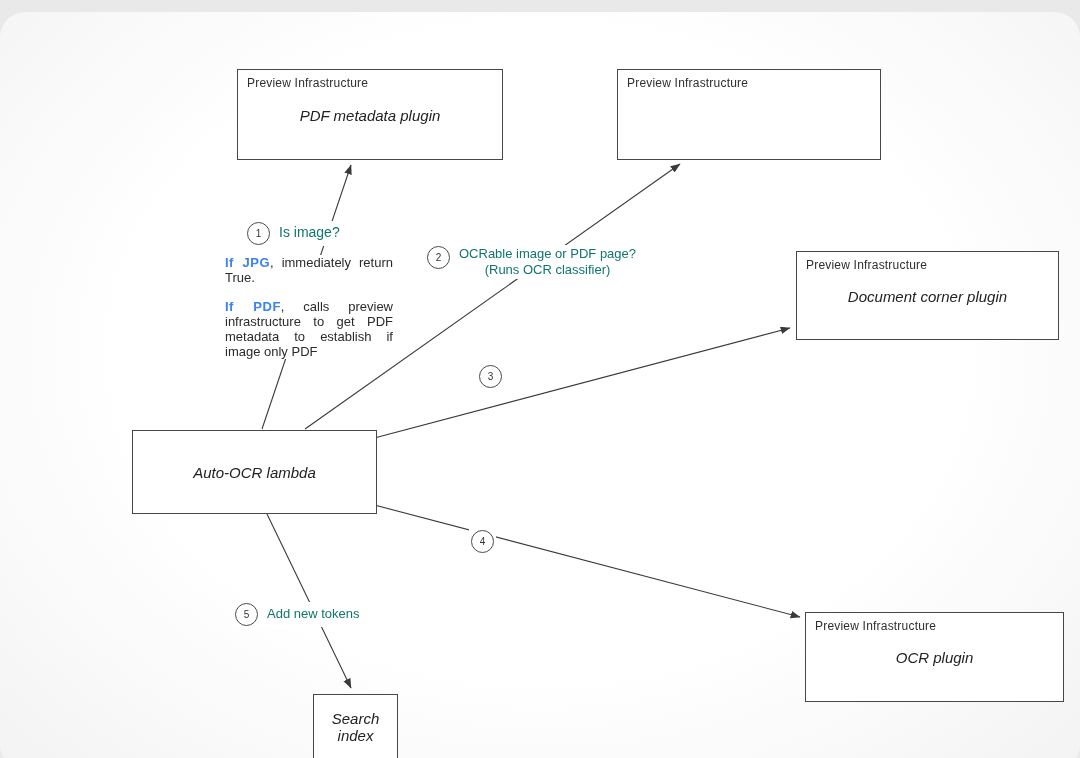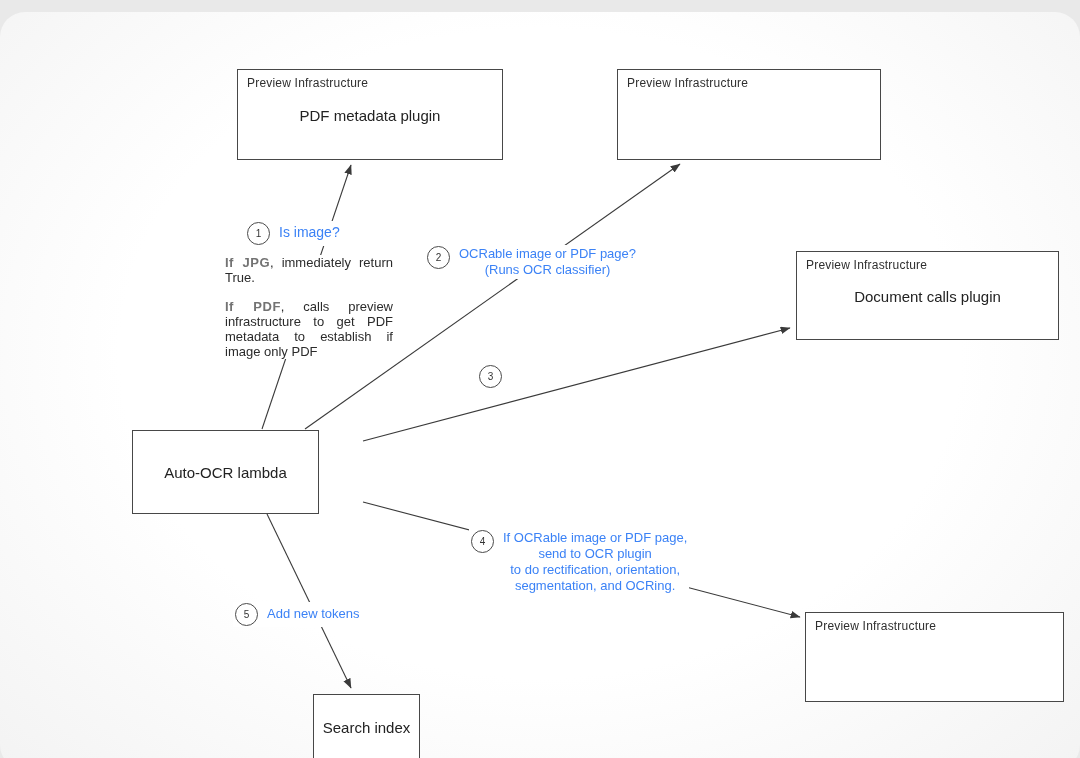--- a/index.html
+++ b/index.html
@@ -34,20 +34,21 @@
     color:#2f2f2f;
     letter-spacing:.2px;
   }
   .node-label{
     position:absolute;
     left:0;right:0;top:50%;
     transform:translateY(-50%);
     text-align:center;
     font-size:15px;
     color:#222;
+    font-style:italic;
   }
   .ann{
     position:absolute;
     display:flex;
     align-items:flex-start;
     background:#fff;
     z-index:3;
     padding:1px 2px;
   }
   .step-badge{
@@ -58,40 +59,40 @@
     background:#fff;
     font-size:10px;
     color:#333;
     display:flex;align-items:center;justify-content:center;
     line-height:1;
   }
   .ann-text{
     margin-left:9px;
     font-size:13px;
     line-height:16px;
-    color:#3b82f6;
+    color:#0f766e;
     display:flex;flex-direction:column;align-items:center;
   }
   .ann-text.single{
     line-height:21px;
     font-size:14px;
   }
   .note{
     position:absolute;
     left:225px;top:243px;width:168px;
     background:#fff;
     font-size:13px;
     line-height:15px;
     text-align:justify;
     z-index:3;
     color:#2b2b2b;
   }
   .note p{margin:0 0 14px 0;}
   .note p:last-child{margin-bottom:0;}
-  .note b{letter-spacing:.5px;color:#737373;}
+  .note b{letter-spacing:.5px;color:#3b82f6;}
 </style>
 </head>
 <body>
 
 <div class="canvas">
 
   <svg class="arrow-layer" viewBox="0 0 1080 758" xmlns="http://www.w3.org/2000/svg">
     <defs>
       <marker id="ah" markerWidth="10" markerHeight="9" refX="8.5" refY="3.5" orient="auto">
         <path d="M0,0 L9,3.5 L0,7 Z" fill="#3a3a3a"></path>
@@ -110,32 +111,33 @@
     <div class="node-tag">Preview Infrastructure</div>
     <div class="node-label">PDF metadata plugin</div>
   </div>
 
   <div class="node" style="left:617px;top:57px;width:264px;height:91px;">
     <div class="node-tag">Preview Infrastructure</div>
   </div>
 
   <div class="node" style="left:796px;top:239px;width:263px;height:89px;">
     <div class="node-tag">Preview Infrastructure</div>
-    <div class="node-label">Document calls plugin</div>
+    <div class="node-label">Document corner plugin</div>
   </div>
 
   <div class="node" style="left:805px;top:600px;width:259px;height:90px;">
     <div class="node-tag">Preview Infrastructure</div>
+    <div class="node-label">OCR plugin</div>
   </div>
 
-  <div class="node" style="left:132px;top:418px;width:187px;height:84px;">
+  <div class="node" style="left:132px;top:418px;width:245px;height:84px;">
     <div class="node-label">Auto-OCR lambda</div>
   </div>
 
-  <div class="node" style="left:313px;top:682px;width:107px;height:65px;">
+  <div class="node" style="left:313px;top:682px;width:85px;height:65px;">
     <div class="node-label">Search index</div>
   </div>
 
   <div class="ann" style="left:245px;top:209px;">
     <div class="step-badge">1</div>
     <div class="ann-text single">Is image?</div>
   </div>
 
   <div class="ann" style="left:425px;top:233px;">
     <div class="step-badge">2</div>
@@ -144,26 +146,20 @@
       <span>(Runs OCR classifier)</span>
     </div>
   </div>
 
   <div class="ann" style="left:477px;top:352px;">
     <div class="step-badge">3</div>
   </div>
 
   <div class="ann" style="left:469px;top:517px;">
     <div class="step-badge">4</div>
-    <div class="ann-text">
-      <span>If OCRable image or PDF page,</span>
-      <span>send to OCR plugin</span>
-      <span>to do rectification, orientation,</span>
-      <span>segmentation, and OCRing.</span>
-    </div>
   </div>
 
   <div class="ann" style="left:233px;top:590px;">
     <div class="step-badge">5</div>
     <div class="ann-text single" style="font-size:13px;text-align:right;">Add new tokens</div>
   </div>
 
   <div class="note">
     <p><b>If JPG</b><span>, immediately return True.</span></p>
     <p><b>If PDF</b><span>, calls preview infrastructure to get PDF metadata to establish if image only PDF</span></p>

